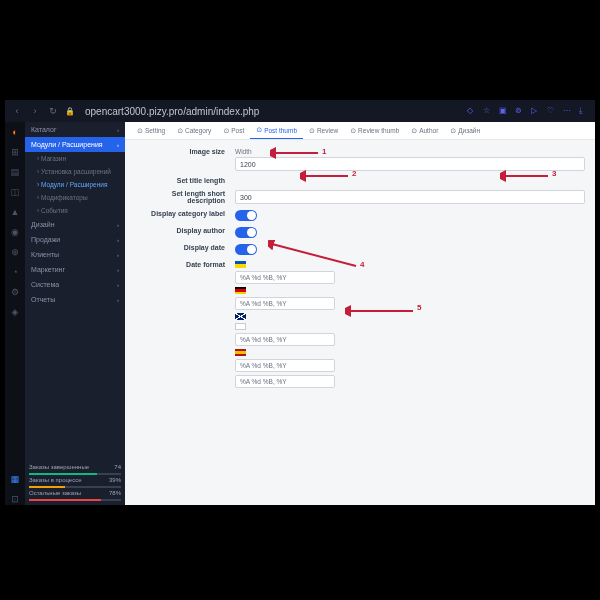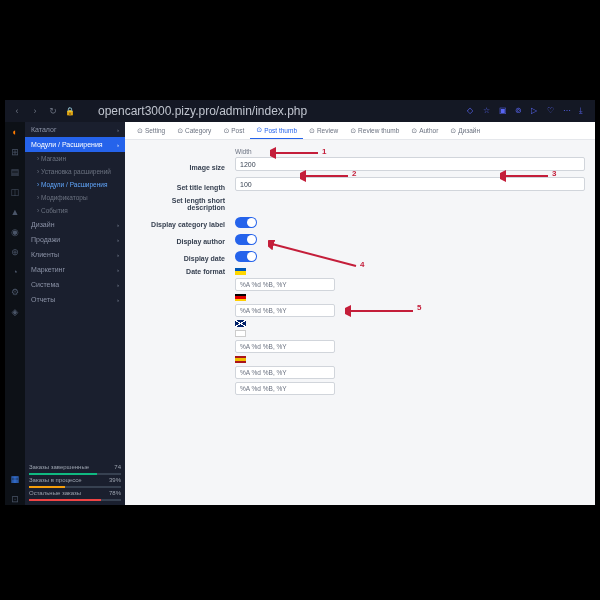--- a/index.html
+++ b/index.html
@@ -1,20 +1,20 @@
 <!DOCTYPE html>
 <html><head>
 <meta charset="utf-8">
 <style>
 *{margin:0;padding:0;box-sizing:border-box;font-family:Arial,sans-serif}
 body{background:#000;width:600px;height:600px;overflow:hidden;position:relative}
 .frame{position:absolute;top:100px;left:5px;right:5px;bottom:95px;background:#0a0e1a;display:flex;flex-direction:column}
 .topbar{height:22px;background:#141824;display:flex;align-items:center;padding:0 6px;gap:6px}
 .nav-ico{width:12px;height:12px;display:flex;align-items:center;justify-content:center;color:#6b7280;font-size:9px;cursor:pointer}
-.url{color:#c0c5cf;font-size:12px;margin-left:17px}
+.url{color:#c0c5cf;font-size:10px;margin-left:4px}
 .lock{color:#6b7280;font-size:8px}
 .top-right{margin-left:auto;display:flex;gap:6px}
 .tri{width:10px;height:10px;color:#5865f2;font-size:8px}
 .body{flex:1;display:flex;overflow:hidden}
 .rail{width:20px;background:#0d1117;display:flex;flex-direction:column;align-items:center;padding-top:4px;gap:8px}
 .rail-ico{width:12px;height:12px;color:#4a5568;font-size:9px;display:flex;align-items:center;justify-content:center}
 .rail-ico.act{color:#ff7b00}
 .sidebar{width:100px;background:#1a1f2e;display:flex;flex-direction:column;font-size:7px}
 .sb-item{padding:4px 6px;color:#8b92a6;cursor:pointer;display:flex;align-items:center;gap:3px}
 .sb-item.selected{background:#2563eb;color:#fff}
@@ -27,21 +27,21 @@
 .stat-fill{height:100%}
 .sf-g{background:#10b981;width:74%}
 .sf-o{background:#f59e0b;width:39%}
 .sf-r{background:#ef4444;width:78%}
 .main{flex:1;background:#f5f6f8;overflow:auto}
 .tabs{background:#fff;border-bottom:1px solid #e5e7eb;display:flex;padding:0 6px;height:18px;align-items:center}
 .tab{font-size:6.5px;color:#6b7280;padding:0 6px;height:100%;display:flex;align-items:center;gap:2px;cursor:pointer}
 .tab.act{color:#2563eb;border-bottom:1.5px solid #2563eb}
 .tab-ico{font-size:7px}
 .form{padding:8px 10px}
-.row{display:flex;align-items:flex-end;margin-bottom:6px;font-size:7px}
+.row{display:flex;align-items:flex-start;margin-bottom:6px;font-size:7px}
 .lbl{width:100px;text-align:right;padding-right:10px;color:#374151;font-weight:600}
 .fields{flex:1;display:flex;gap:10px}
 .fgroup{flex:1}
 .flabel{font-size:6.5px;color:#6b7280;margin-bottom:2px}
 .inp{width:100%;height:14px;border:1px solid #d1d5db;border-radius:2px;padding:0 4px;font-size:7px;color:#374151}
 .toggle{width:22px;height:11px;background:#2563eb;border-radius:6px;position:relative;cursor:pointer}
 .toggle::after{content:'';position:absolute;width:9px;height:9px;background:#fff;border-radius:50%;top:1px;right:1px}
 .flags{display:flex;flex-direction:column;gap:3px}
 .flag-row{display:flex;align-items:center;gap:4px}
 .flag{width:11px;height:7px;display:inline-block}
@@ -147,26 +147,26 @@
           <div class="lbl">Image size</div>
           <div class="fields">
             <div class="fgroup">
               <div class="flabel">Width</div>
               <input class="inp" value="1200" style="">
             </div>
           </div>
         </div>
         <div class="row">
           <div class="lbl">Set title length</div>
-          <div class="fields">
-              <input class="inp" value="100" style="">
-            </div>
         </div>
         <div class="row">
           <div class="lbl">Set length short description</div>
+          <div class="fields">
+              <input class="inp" value="300" style="">
+            </div>
         </div>
         <div class="row">
           <div class="lbl">Display category label</div>
           <div class="fields">
               <div class="toggle"></div>
             </div>
         </div>
         <div class="row">
           <div class="lbl">Display author</div>
           <div class="fields">

